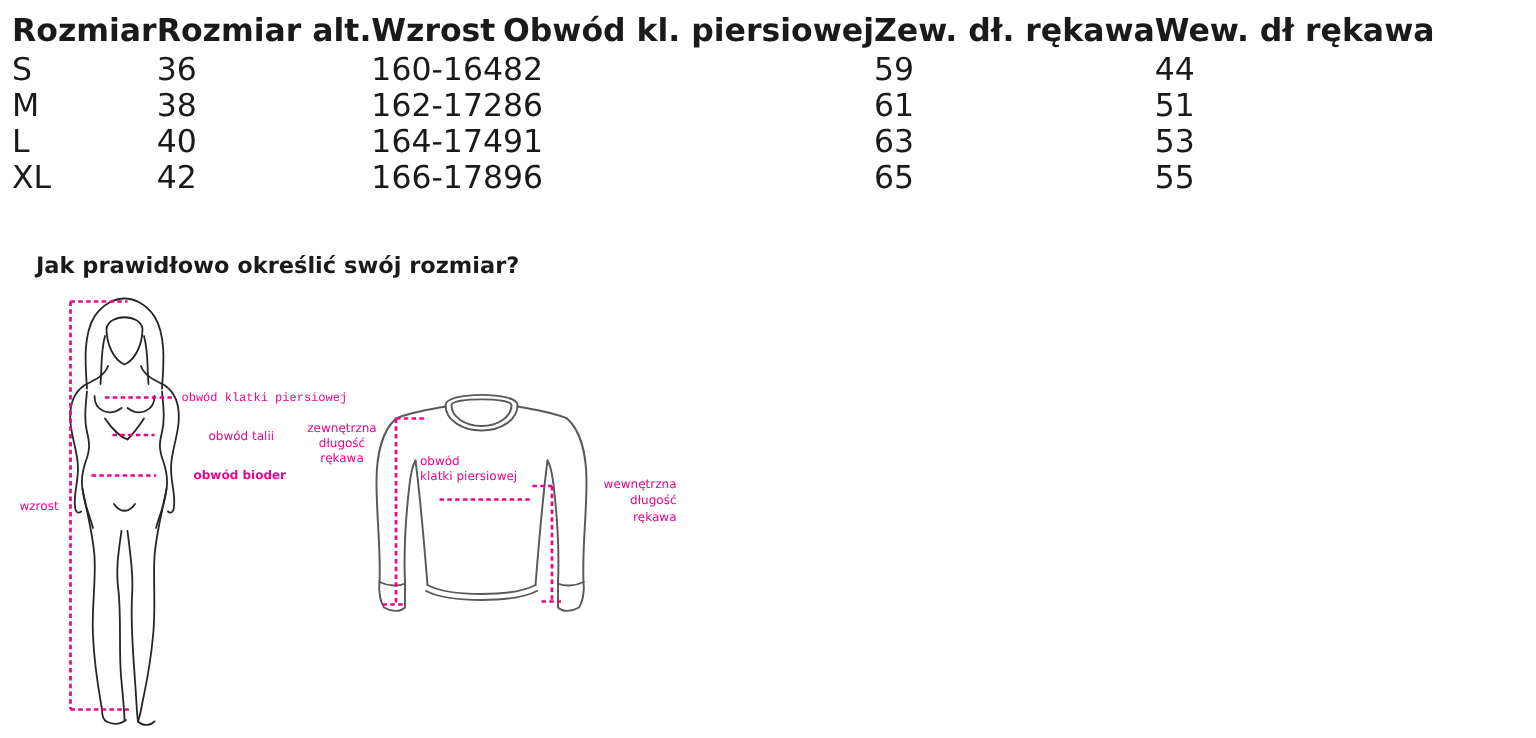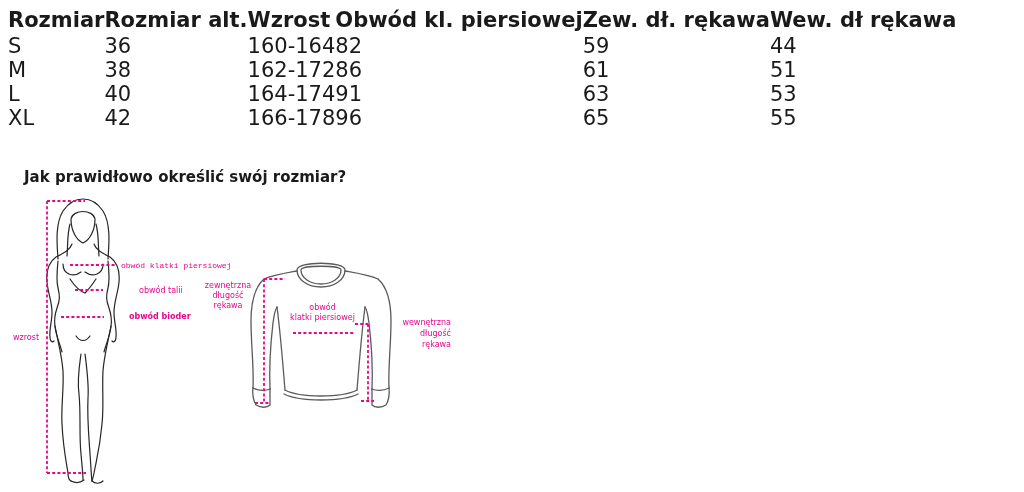--- a/index.html
+++ b/index.html
@@ -159,21 +159,21 @@
     <div class="pink-label" style="left:121px; top:66px;font-family:Liberation Mono, monospace;">obwód klatki piersiowej</div>
     <div class="pink-label" style="left:127px; top:91px;margin-left:12px;">obwód talii</div>
     <div class="pink-label" style="left:129px; top:117px;font-weight:bold;">obwód bioder</div>
 
     <div class="pink-label block" style="left:198px; top:86px; width:60px; text-align:center;">
       <div>zewnętrzna</div>
       <div>długość</div>
       <div>rękawa</div>
     </div>
 
-    <div class="pink-label block" style="left:280px; top:108px; width:85px; text-align:center;">
+    <div class="pink-label block" style="left:280px; top:108px; width:85px; text-align:left;">
       <div>obwód</div>
       <div>klatki piersiowej</div>
     </div>
 
     <div class="pink-label block" style="left:391px; top:122px; width:60px; text-align:right; line-height:11px;">
       <div>wewnętrzna</div>
       <div>długość</div>
       <div>rękawa</div>
     </div>
 

